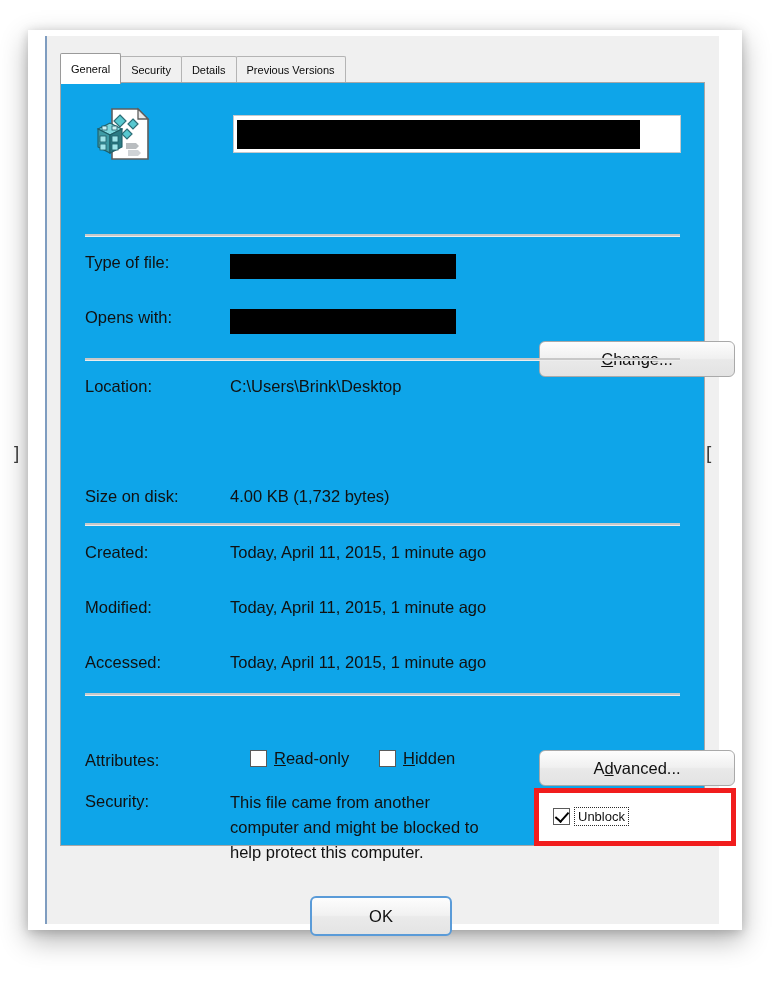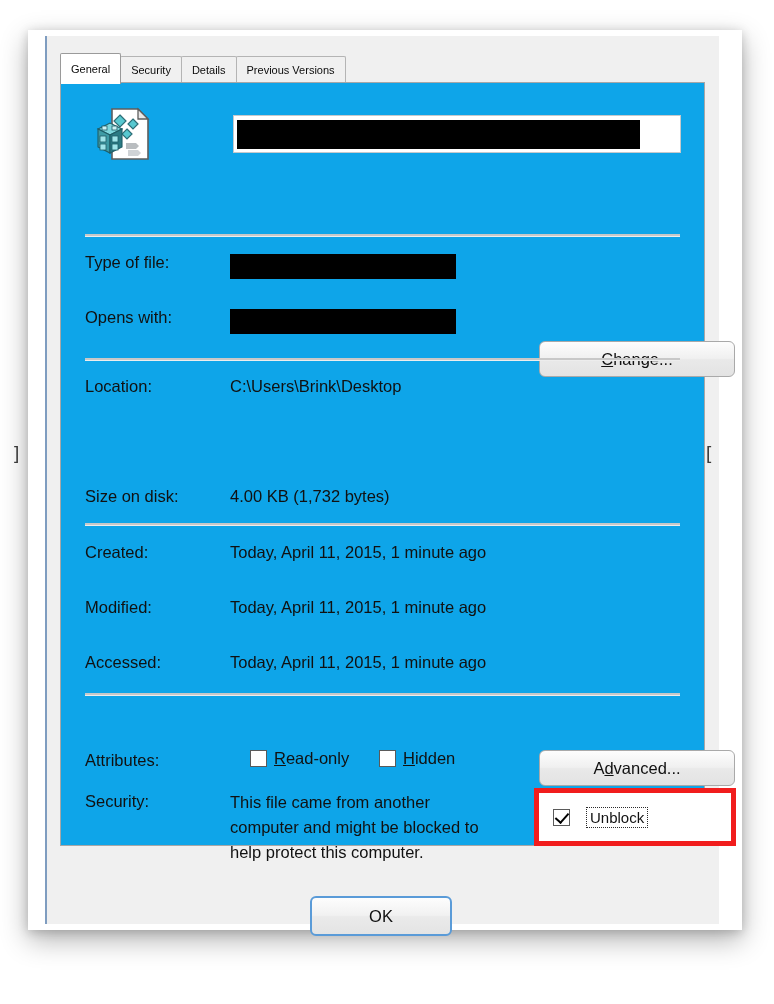--- a/index.html
+++ b/index.html
@@ -262,22 +262,22 @@
     box-sizing: border-box;
   }
   #unblock-wrap {
     position: absolute;
     left: 14px;
     top: 14px;
     display: flex;
     align-items: center;
   }
   #unblock-label {
-    margin-left: 16px;
-    font-size: 15px;
+    margin-left: 4px;
+    font-size: 13px;
     color: #111111;
     padding: 1px 3px;
     border: 1px dotted #2b2b2b;
     white-space: nowrap;
   }
 
   
   #ok-btn {
     position: absolute;
     left: 263px;

